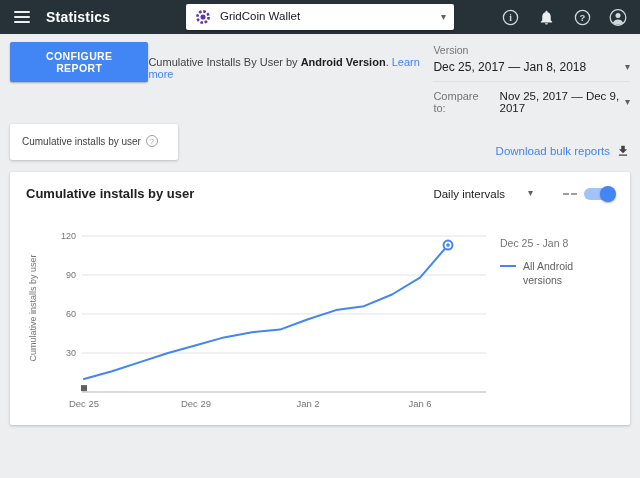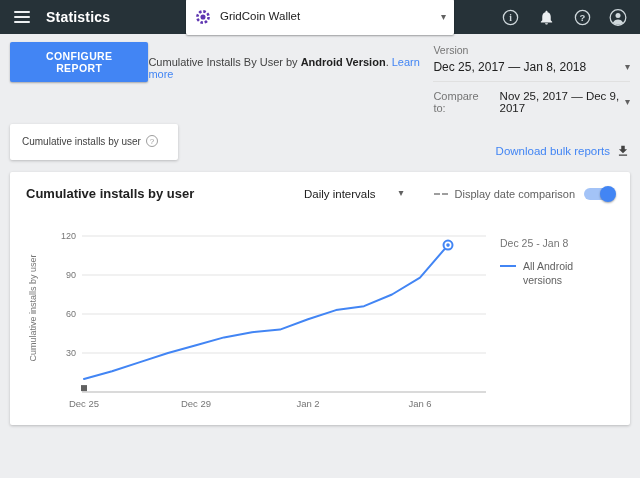--- a/index.html
+++ b/index.html
@@ -5,21 +5,21 @@
   *{box-sizing:border-box;margin:0;padding:0}
   html,body{width:640px;height:478px;overflow:hidden}
   body{font-family:"Liberation Sans",sans-serif;background:#edeef0;}
 
   
   .header{height:34px;background:#263238;display:flex;align-items:center;padding:0 12px;}
   .header-left{display:flex;align-items:center;gap:14px;flex:1;}
   .hamburger{display:flex;flex-direction:column;gap:3px;cursor:pointer;padding:4px 2px;}
   .hamburger span{width:16px;height:2px;background:#eceff1;border-radius:1px;}
   .header-title{font-size:14px;font-weight:bold;color:#fff;letter-spacing:.2px;}
-  .app-selector{background:#fff;border-radius:2px;height:36px;display:flex;align-items:center;padding:0 8px;width:268px;gap:8px;cursor:pointer;box-shadow:0 1px 2px rgba(0,0,0,.35);}
+  .app-selector{background:#fff;border-radius:2px;height:26px;display:flex;align-items:center;padding:0 8px;width:268px;gap:8px;cursor:pointer;box-shadow:0 1px 2px rgba(0,0,0,.35);}
   .app-logo{width:18px;height:18px;flex:0 0 auto;display:flex;}
   .app-text{flex:1;line-height:1.15;overflow:hidden;}
   .app-name{font-size:11.5px;color:#212121;white-space:nowrap;}
   .app-status{font-size:9.5px;color:#9e9e9e;}
   .caret{color:#616161;font-size:10px;line-height:1;}
   .header-right{flex:1;display:flex;justify-content:flex-end;align-items:center;gap:16px;}
   .hicon{width:20px;height:20px;display:flex;align-items:center;justify-content:center;cursor:pointer;}
 
   
   .content{padding:8px 10px 0;}
@@ -159,21 +159,20 @@
     <div class="chart-header">
       <div class="chart-title">Cumulative installs by user</div>
       <div class="interval-select">
         <span>Daily intervals</span>
         <span class="caret">▾</span>
       </div>
       <span class="cmp-icon">
           <i></i>
           <i></i>
         </span>
-      <span class="toggle-label">Display date comparison</span>
       <span class="toggle">
           <span class="knob"></span>
         </span>
     </div>
 
     <div class="chart-body">
       <svg class="chart-svg" width="470" height="208" viewBox="0 0 470 208">
           <text x="10" y="99" text-anchor="middle" font-size="9" fill="#757575" transform="rotate(-90 10 99)">Cumulative installs by user</text>
           <line x1="56" y1="144.0" x2="460" y2="144.0" stroke="#e3e3e3" stroke-width="1"></line>
           <text x="50" y="147.0" text-anchor="end" font-size="9" fill="#757575">30</text>

